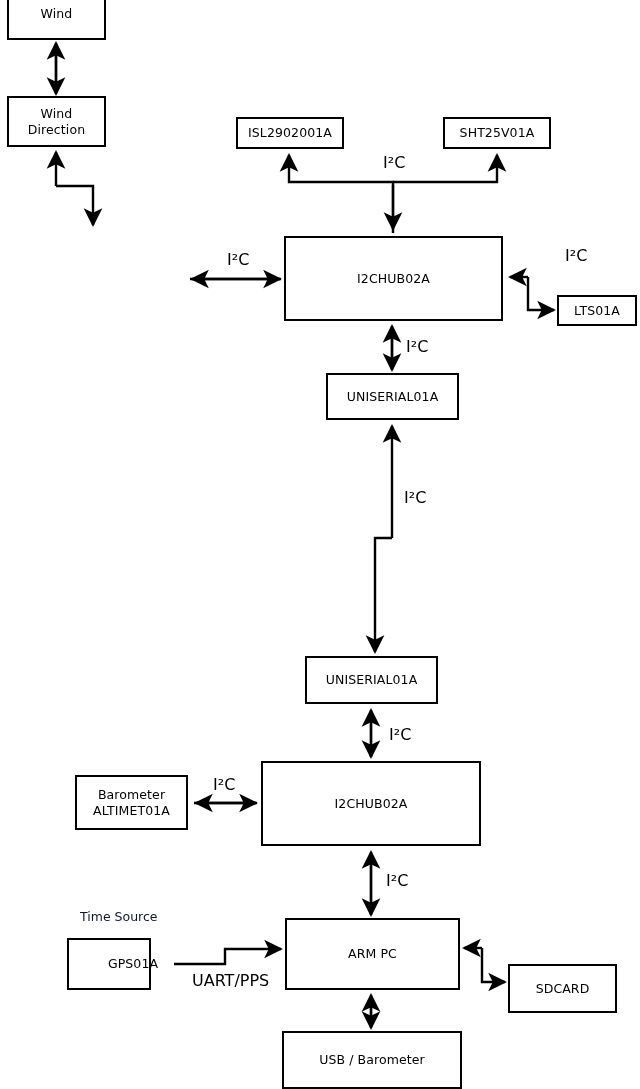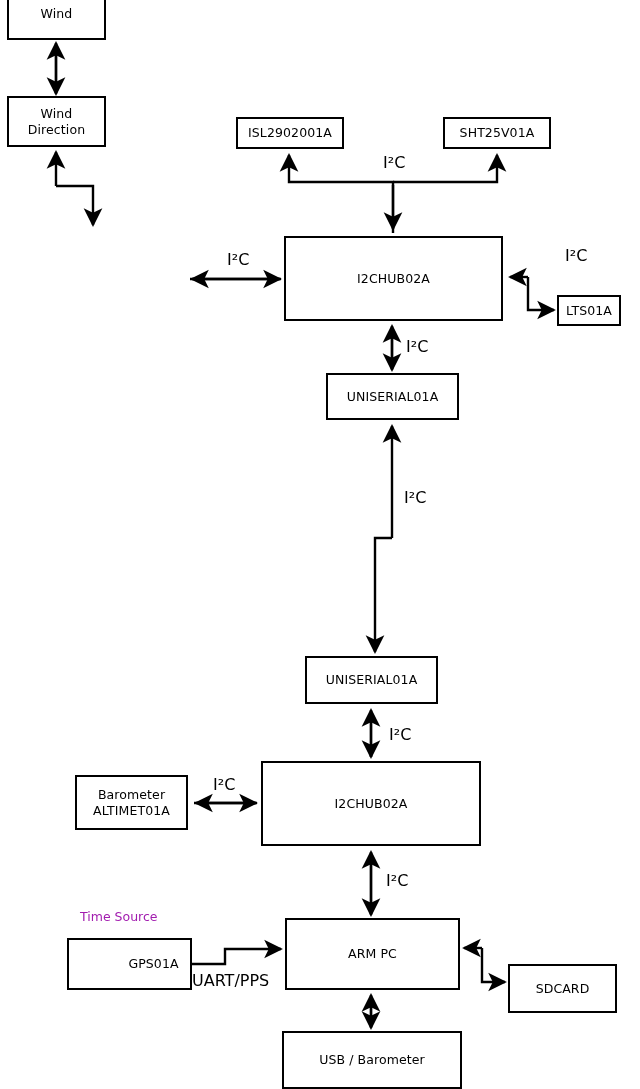--- a/index.html
+++ b/index.html
@@ -41,21 +41,21 @@
   .node .lbl { white-space: pre-line; display: block; }
   .wirelabel {
     position: absolute;
     color: #000000;
     font-size: 16px;
     white-space: nowrap;
     z-index: 3;
   }
   .freelabel {
     position: absolute;
-    color: #a21caf;
+    color: #0f172a;
     font-size: 12.5px;
     white-space: nowrap;
     z-index: 3;
   }
 </style>
 </head>
 <body>
 
 <div id="canvas">
 
@@ -145,37 +145,37 @@
   </div>
   <div class="node" style="left: 236px; top: 117px; width: 108px; height: 32px;">
     <span class="lbl">ISL2902001A</span>
   </div>
   <div class="node" style="left: 443px; top: 117px; width: 108px; height: 32px;">
     <span class="lbl">SHT25V01A</span>
   </div>
   <div class="node" style="left: 284px; top: 236px; width: 219px; height: 85px;">
     <span class="lbl">I2CHUB02A</span>
   </div>
-  <div class="node" style="left: 557px; top: 295px; width: 64px; height: 31px;">
+  <div class="node" style="left: 557px; top: 295px; width: 80px; height: 31px;">
     <span class="lbl">LTS01A</span>
   </div>
   <div class="node" style="left: 326px; top: 373px; width: 133px; height: 47px;">
     <span class="lbl">UNISERIAL01A</span>
   </div>
   <div class="node" style="left: 305px; top: 656px; width: 133px; height: 48px;">
     <span class="lbl">UNISERIAL01A</span>
   </div>
   <div class="node" style="left: 75px; top: 775px; width: 113px; height: 55px;">
     <span class="lbl">Barometer
 ALTIMET01A</span>
   </div>
   <div class="node" style="left: 261px; top: 761px; width: 220px; height: 85px;">
     <span class="lbl">I2CHUB02A</span>
   </div>
-  <div class="node" style="left: 67px; top: 938px; width: 125px; height: 52px; padding-left: 48px;">
+  <div class="node" style="left: 67px; top: 938px; width: 84px; height: 52px; padding-left: 48px;">
     <span class="lbl">GPS01A</span>
   </div>
   <div class="node" style="left: 285px; top: 918px; width: 175px; height: 72px;">
     <span class="lbl">ARM PC</span>
   </div>
   <div class="node" style="left: 508px; top: 964px; width: 109px; height: 49px;">
     <span class="lbl">SDCARD</span>
   </div>
   <div class="node" style="left: 282px; top: 1031px; width: 180px; height: 58px;">
     <span class="lbl">USB / Barometer</span>

